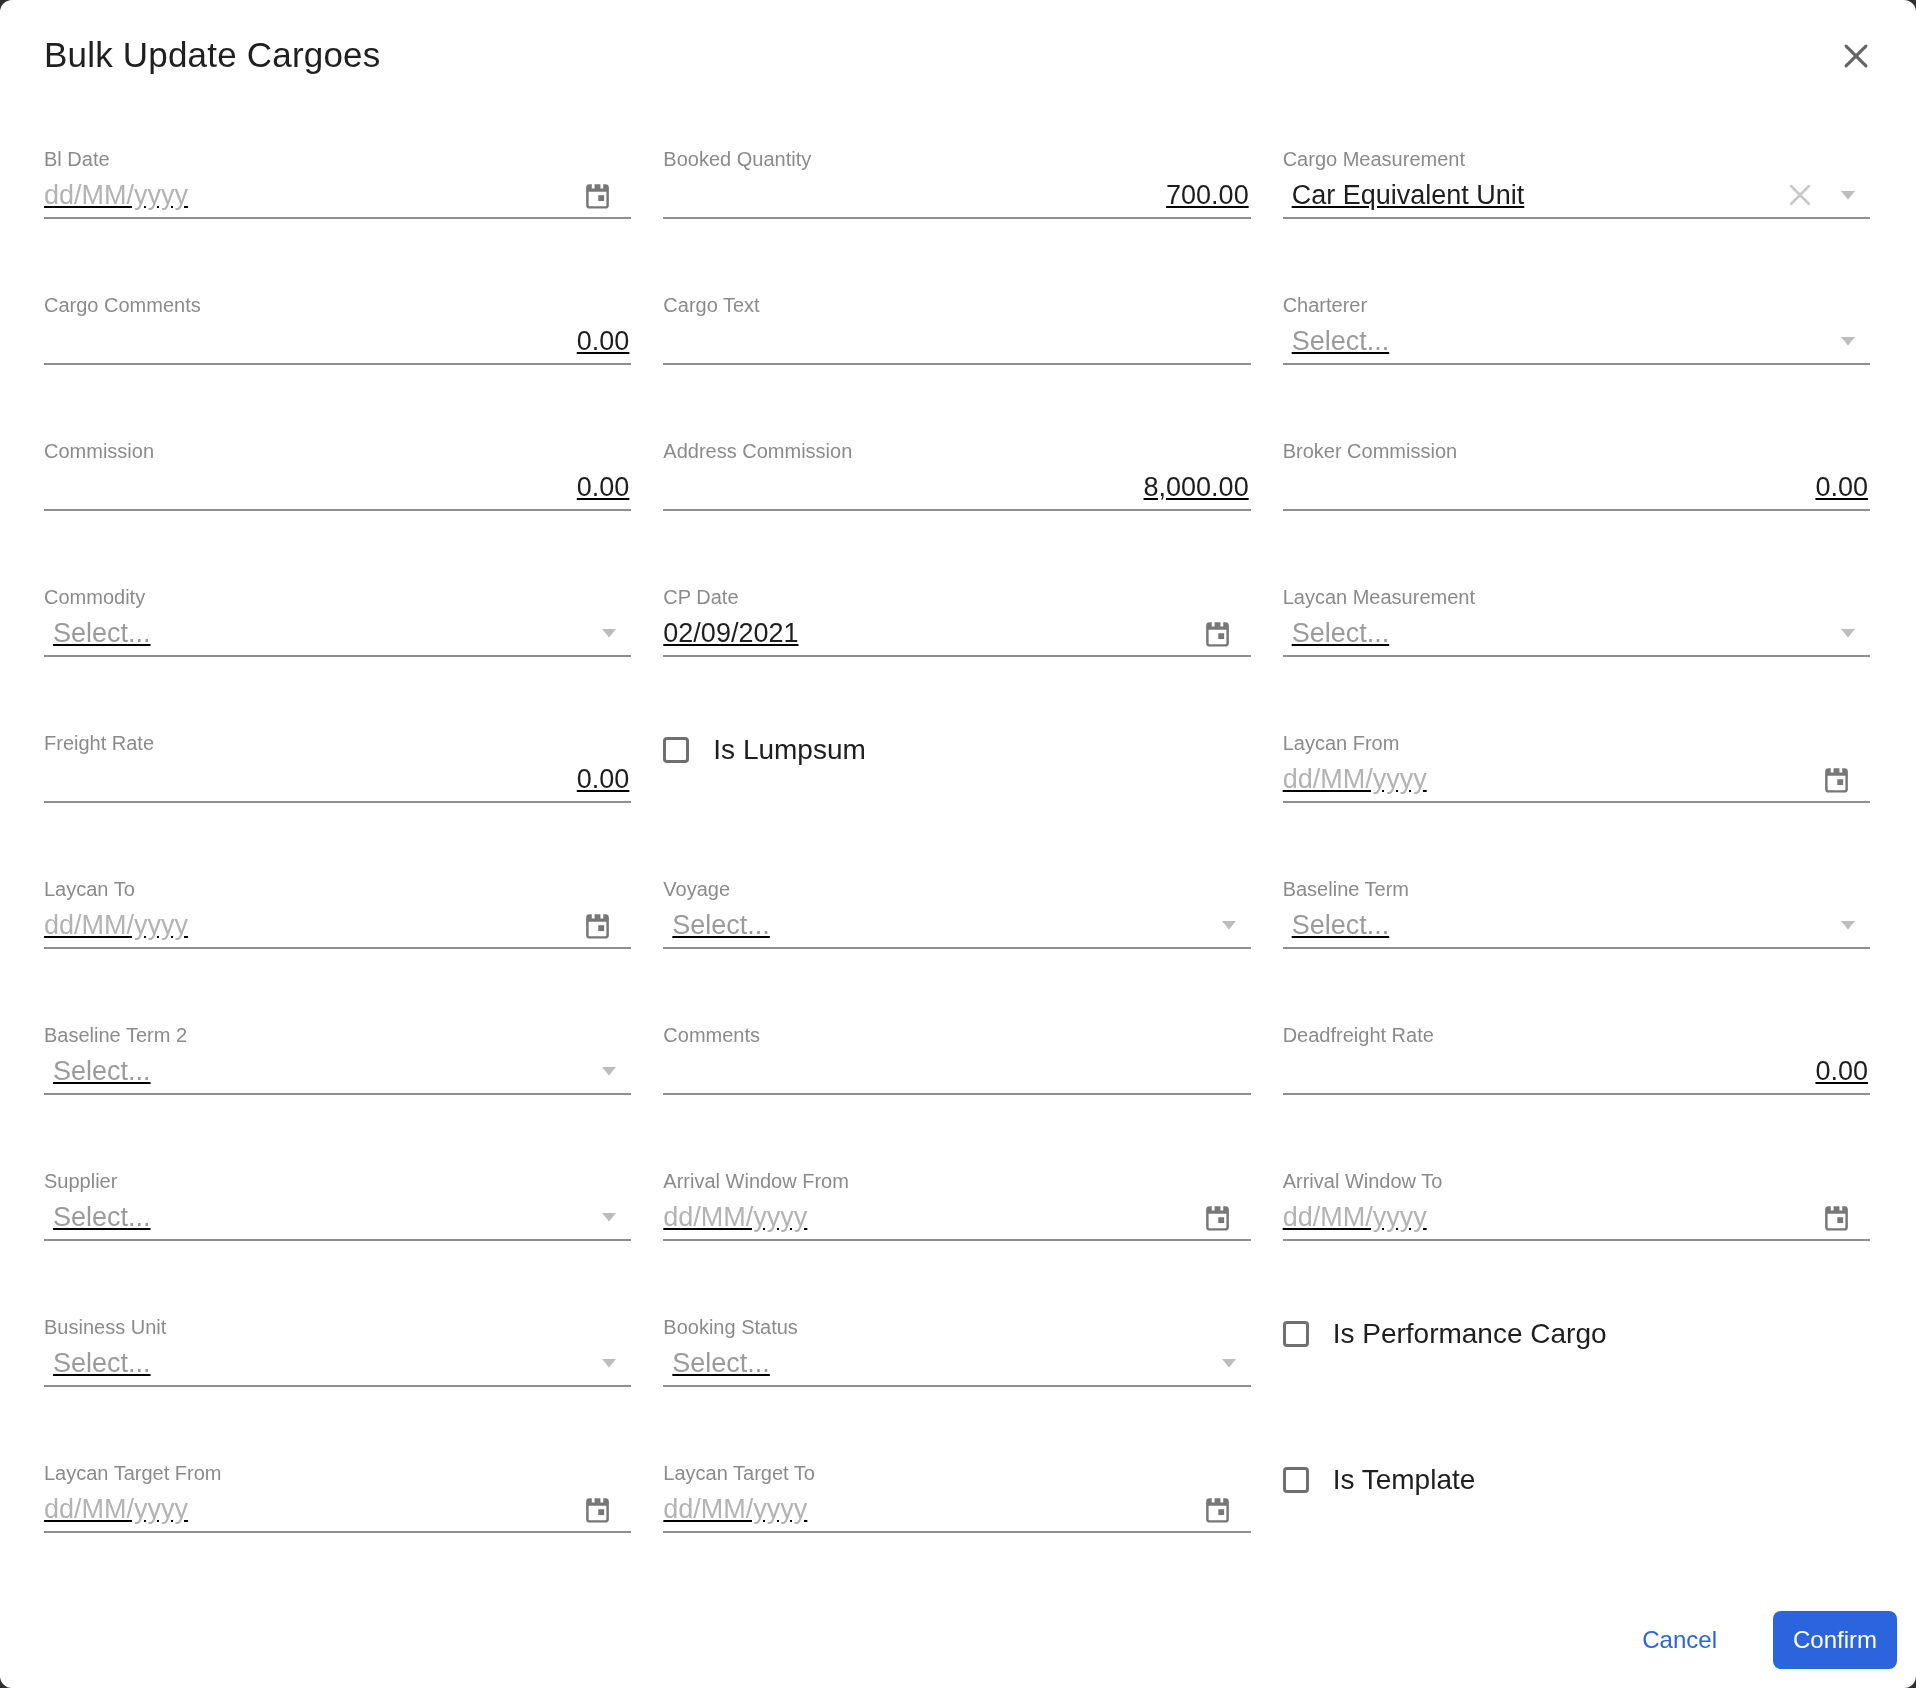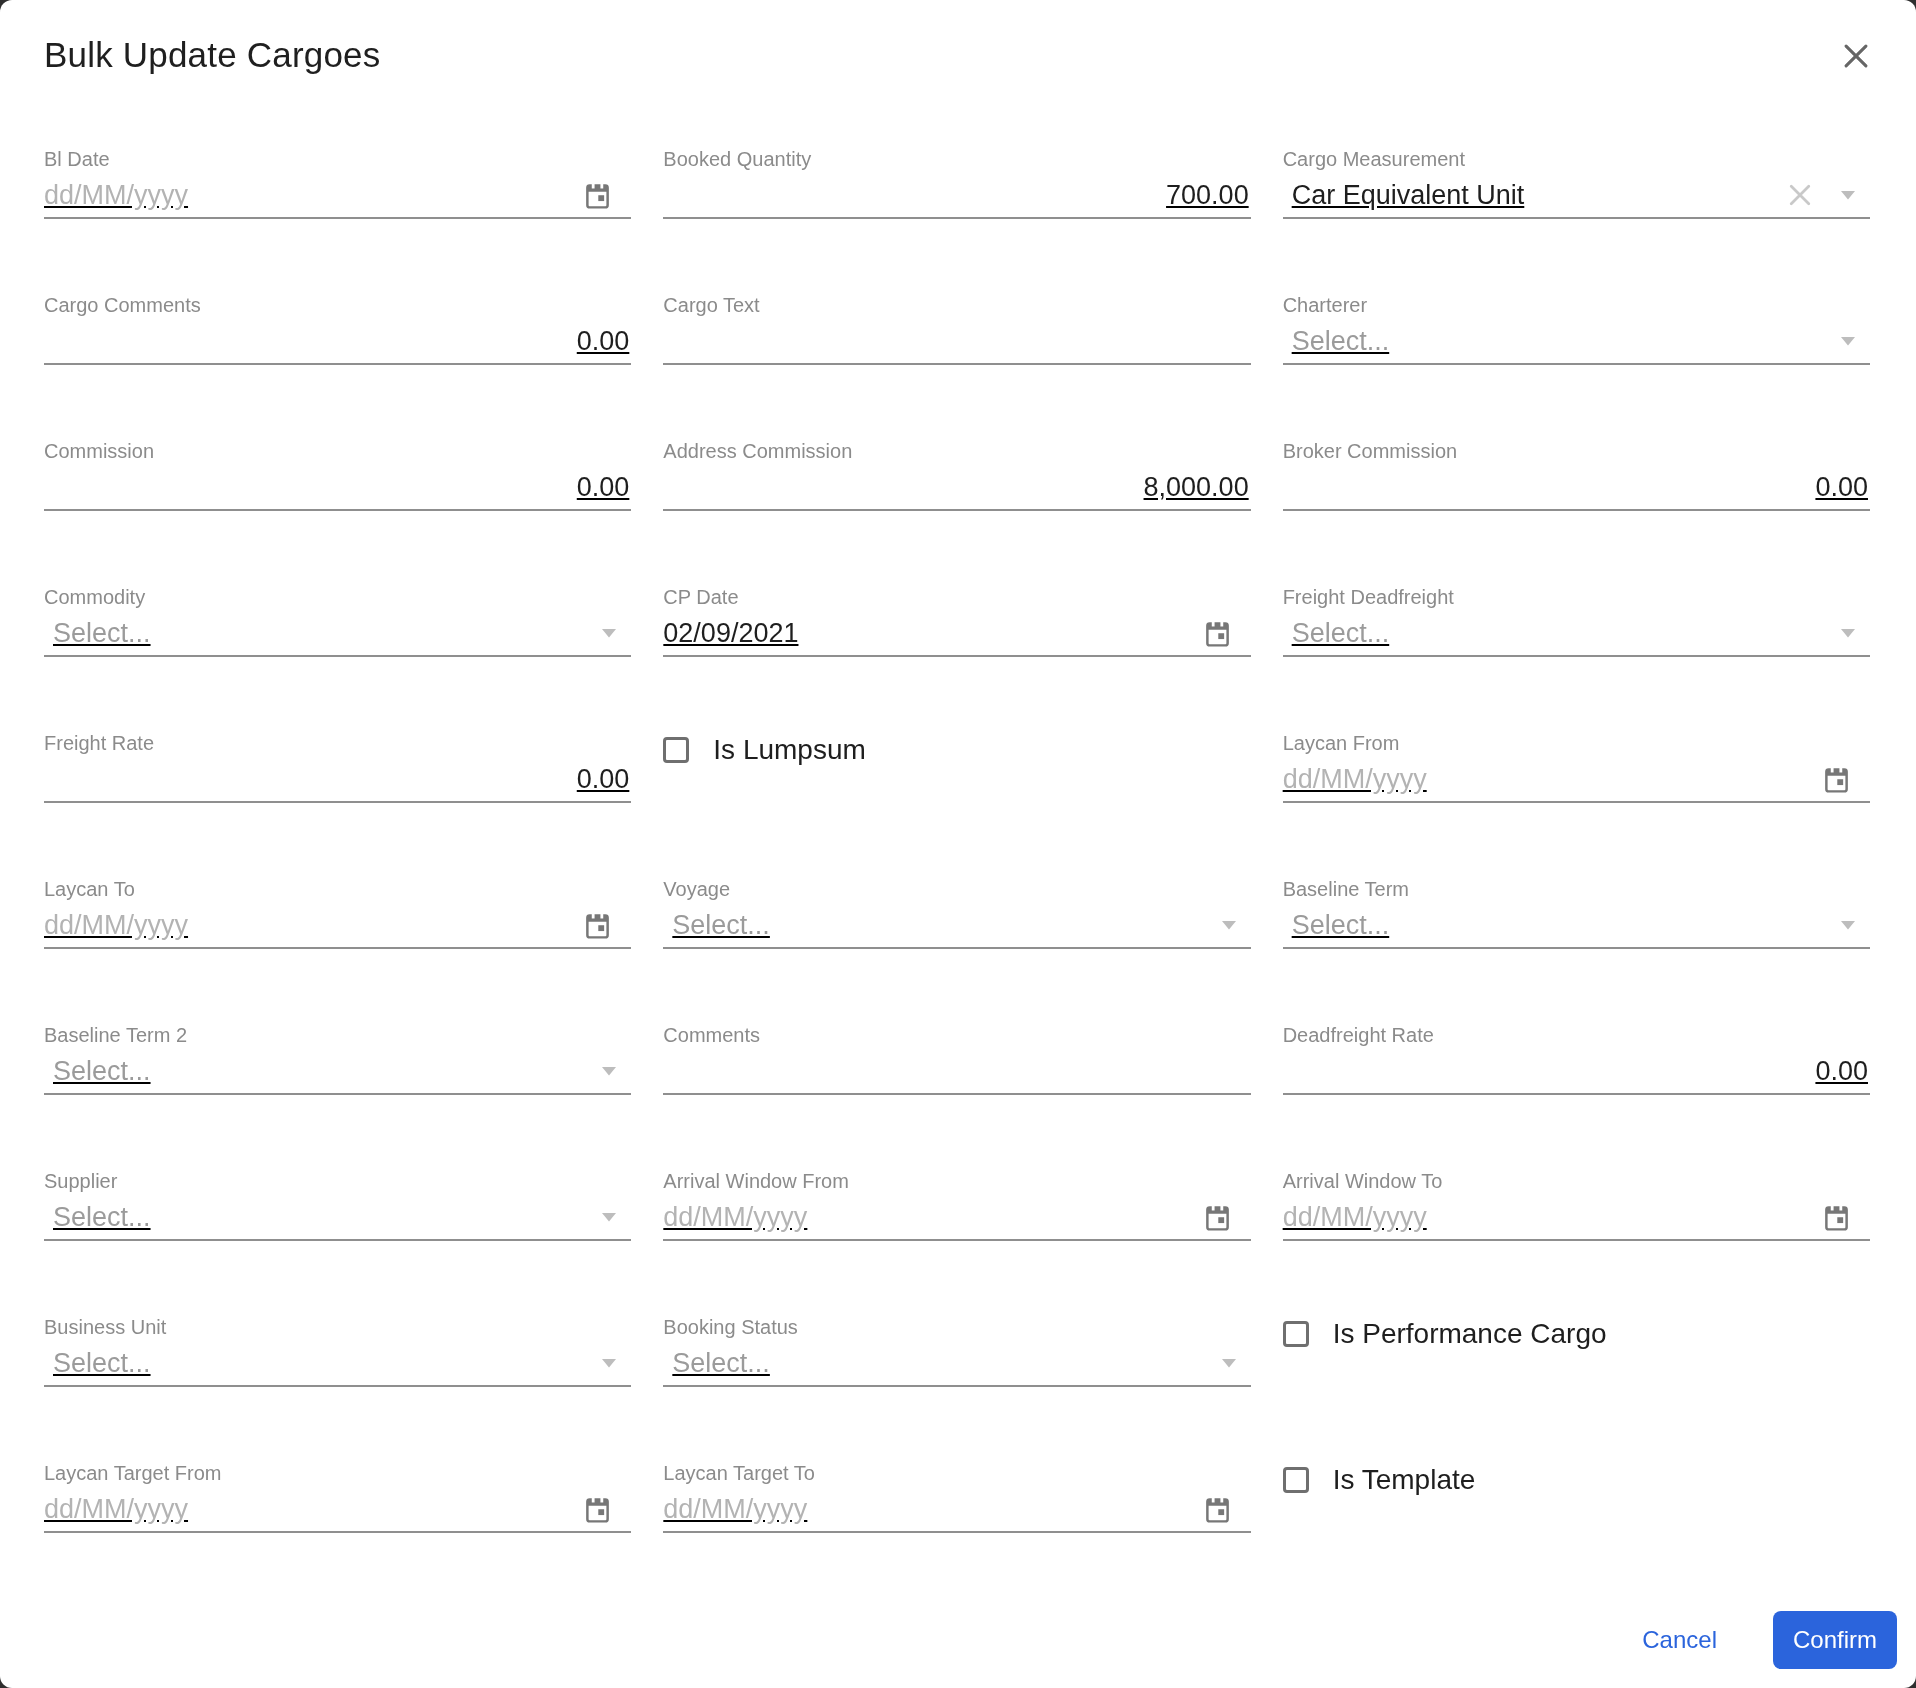--- a/index.html
+++ b/index.html
@@ -195,21 +195,21 @@
     <rect x="3" y="4.5" width="18" height="19.5" rx="2" fill="none" stroke="currentColor" stroke-width="2.2"></rect>
     <path d="M3 6.5c0-1.1.9-2 2-2h14c1.1 0 2 .9 2 2V10H3z" fill="currentColor"></path>
     <rect x="6.9" y="2" width="2.5" height="5.2" fill="#ffffff"></rect>
     <rect x="14.6" y="2" width="2.5" height="5.2" fill="#ffffff"></rect>
     <rect x="12.7" y="13.2" width="5.2" height="5.2" fill="currentColor"></rect>
   </svg>
 </span>
       </div>
     </div>
     <div class="field">
-      <div class="label">Freight Deadfreight</div>
+      <div class="label">Laycan Measurement</div>
       <div class="control">
         <span class="value selv sel-ph">Select...</span>
         <span class="icon caret">
   <svg width="16" height="9" viewBox="0 0 16 9" aria-hidden="true">
     <path d="M1 0h14L8 8.6z" fill="currentColor"></path>
   </svg>
 </span>
       </div>
     </div>
 

